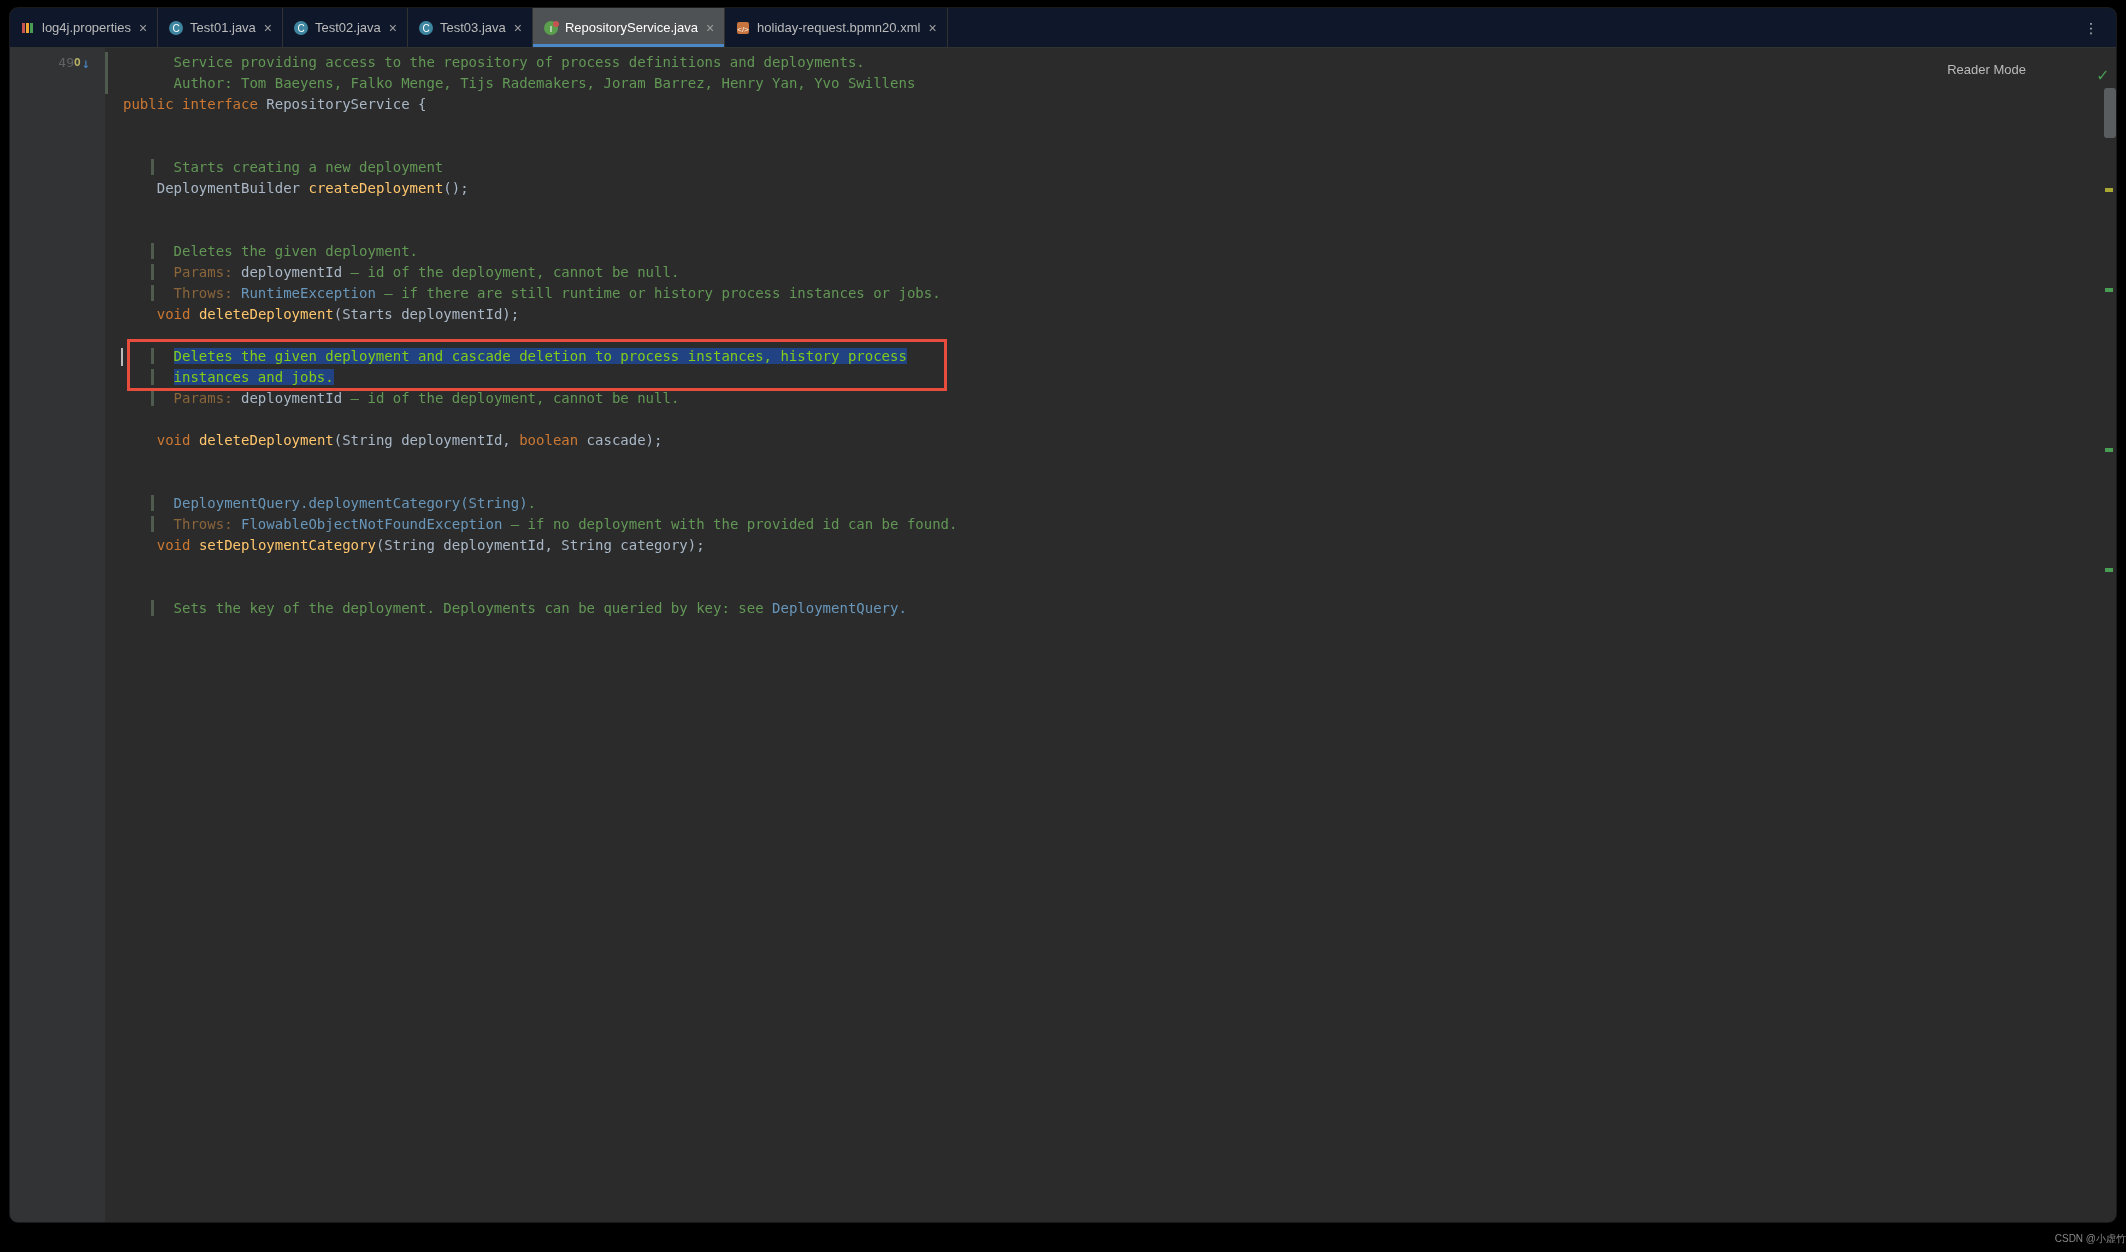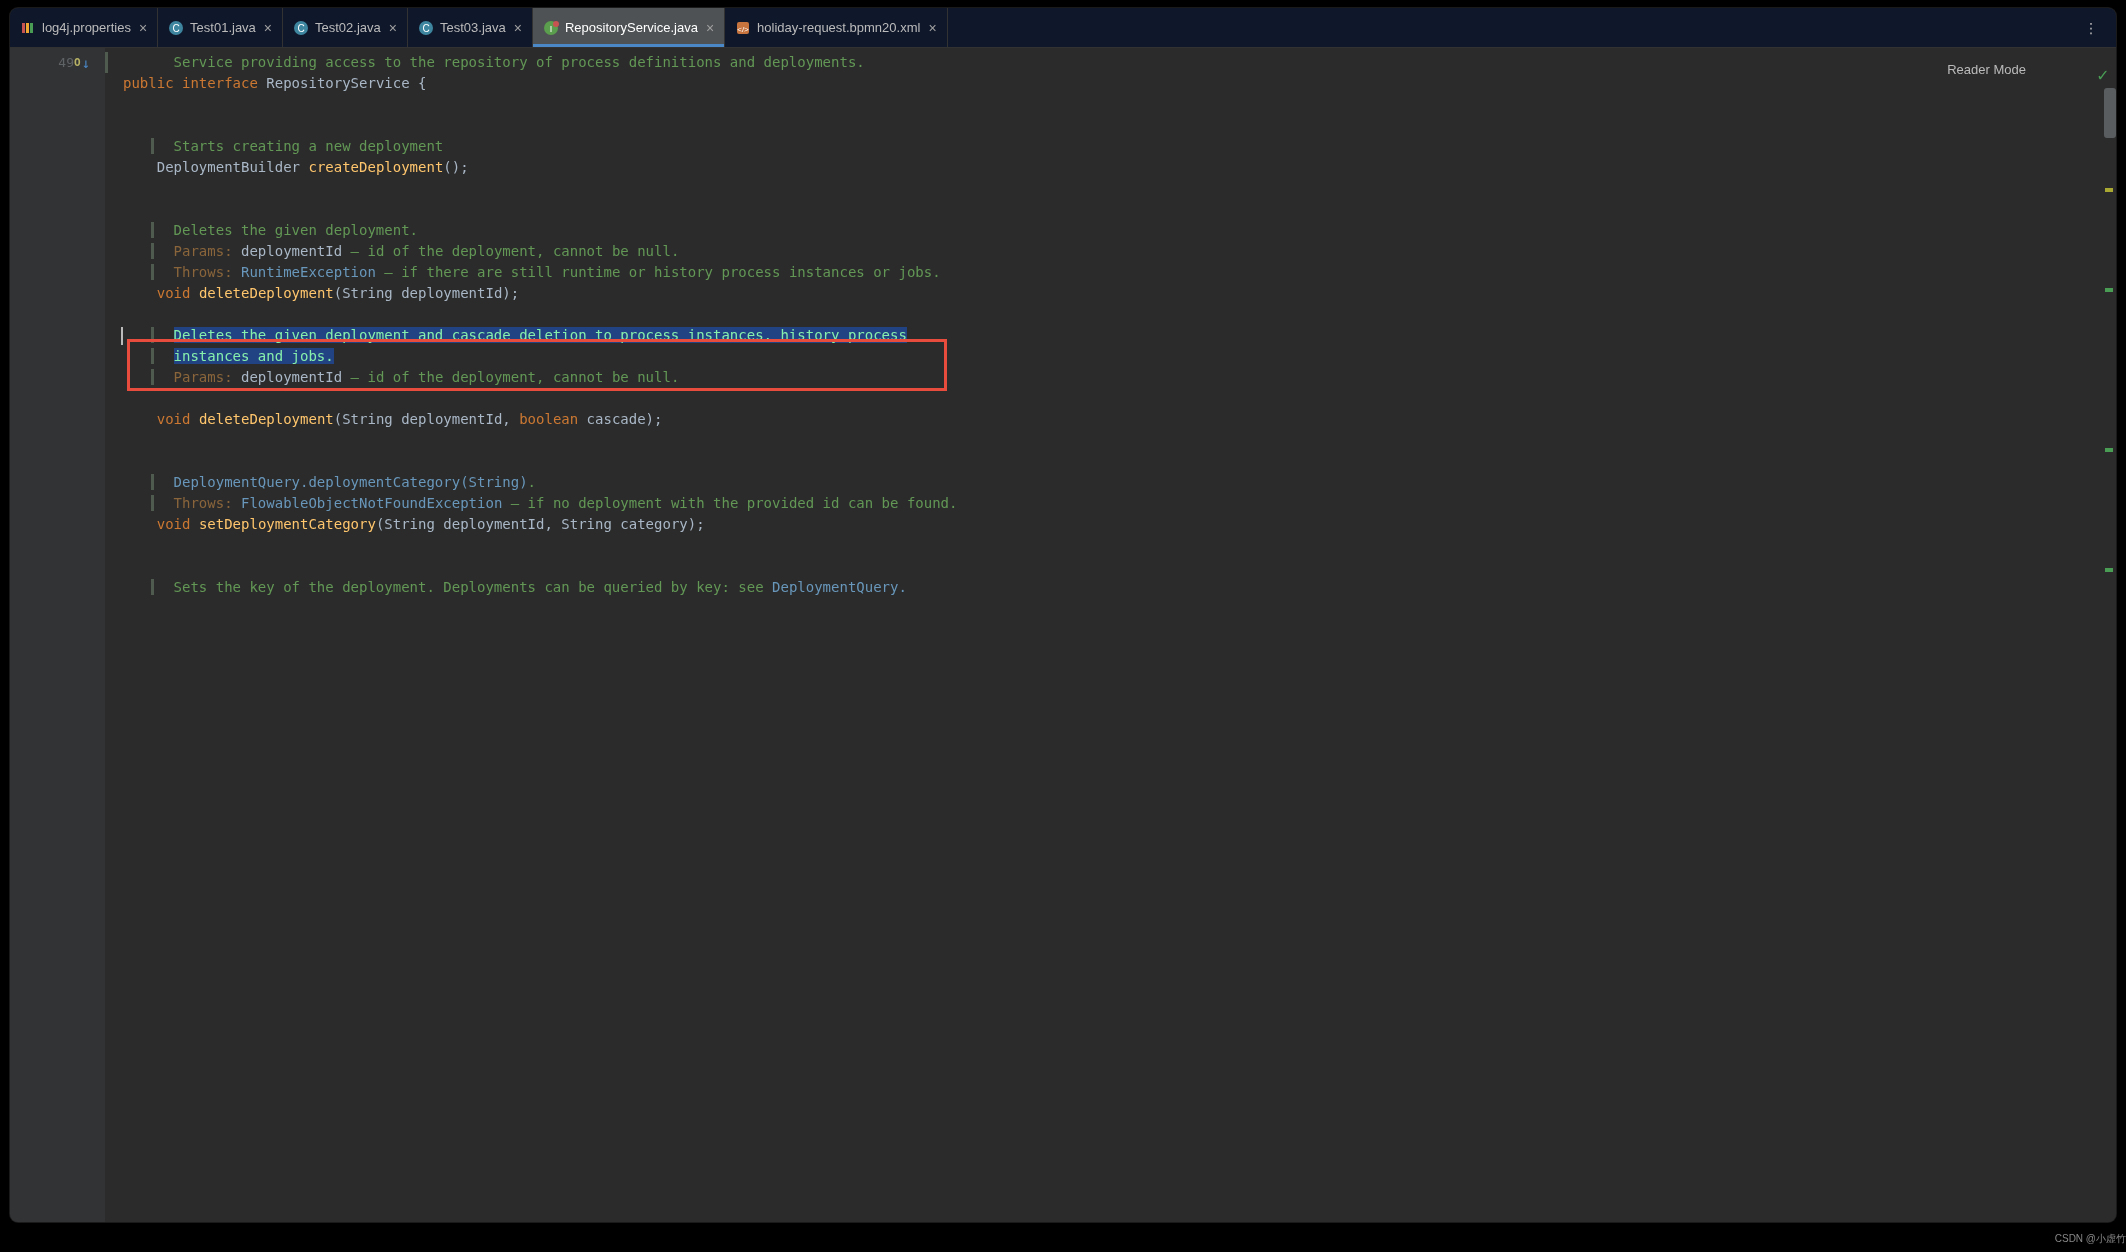--- a/index.html
+++ b/index.html
@@ -124,21 +124,21 @@
 .string-link { color: #6897bb; }
 .param-label { color: #8a653b; }
 .ident { color: #a9b7c6; }
 .red-box {
   position: absolute;
   border: 3px solid #e74c3c;
   pointer-events: none;
 }
 .sel {
   background: #214283;
-  color: #86efac;
+  color: #84cc16;
 }
 .right-strip {
   width: 35px;
   background: #2b2b2b;
   position: relative;
 }
 .right-strip .check {
   position: absolute;
   top: 16px; right: 8px;
   color: #499c54;
@@ -328,31 +328,32 @@
           <span class="ln">79</span>
         </div>
       <div class="gline"></div>
       <div class="gline"></div>
     </div>
 
     <div class="code">
       <div class="reader-mode">Reader Mode</div>
       <div class="code-inner">
         <div class="cline"><span class="doc-bar"></span><span>      </span><span class="doc-text">Service providing access to the repository of process definitions and deployments.</span></div>
+        <div class="cline"><span class="doc-bar"></span><span>      </span><span class="doc-text"><span>Author: </span><span>Tom Baeyens, Falko Menge, Tijs Rademakers, Joram Barrez, Henry Yan, Yvo Swillens</span></span></div>
         <div class="cline"><span class="kw">public</span> <span class="kw">interface</span> <span class="type">RepositoryService</span><span> {</span></div>
         <div class="cline"></div>
         <div class="cline"></div>
         <div class="cline">    <span style="position:relative;"><span class="doc-bar" style="left:-6px;"></span></span><span class="doc-text">  </span><span class="doc-text">Starts creating a new deployment</span></div>
         <div class="cline"><span>    </span><span class="type">DeploymentBuilder</span> <span class="method-decl">createDeployment</span><span>();</span></div>
         <div class="cline"></div>
         <div class="cline"></div>
         <div class="cline">    <span style="position:relative;"><span class="doc-bar" style="left:-6px;"></span></span>  <span class="doc-text">Deletes the given deployment.</span></div>
         <div class="cline">    <span style="position:relative;"><span class="doc-bar" style="left:-6px;"></span></span>  <span class="param-label">Params: </span><span class="ident">deploymentId</span><span class="doc-text"> – id of the deployment, cannot be null.</span></div>
         <div class="cline">    <span style="position:relative;"><span class="doc-bar" style="left:-6px;"></span></span>  <span class="param-label">Throws: </span><span class="string-link">RuntimeException</span><span class="doc-text"> – if there are still runtime or history process instances or jobs.</span></div>
-        <div class="cline"><span>    </span><span class="kw">void</span> <span class="method-decl">deleteDeployment</span><span>(String deploymentId);</span></div>
+        <div class="cline"><span>    </span><span class="kw">void</span> <span class="method-decl">deleteDeployment</span><span>(Starts deploymentId);</span></div>
         <div class="cline"></div>
         <div class="cline"><span class="cursor-caret"></span>    <span style="position:relative;"><span class="doc-bar" style="left:-6px;"></span></span>  <span class="doc-text sel">Deletes the given deployment and cascade deletion to process instances, history process</span></div>
         <div class="cline">    <span style="position:relative;"><span class="doc-bar" style="left:-6px;"></span></span>  <span class="doc-text sel">instances and jobs.</span></div>
         <div class="cline">    <span style="position:relative;"><span class="doc-bar" style="left:-6px;"></span></span>  <span class="param-label">Params: </span><span class="ident">deploymentId</span><span class="doc-text"> – id of the deployment, cannot be null.</span></div>
         <div class="cline"></div>
         <div class="cline"><span>    </span><span class="kw">void</span> <span class="method-decl">deleteDeployment</span><span>(String deploymentId, </span><span class="kw">boolean</span><span> cascade);</span></div>
         <div class="cline"></div>
         <div class="cline"></div>
         <div class="cline">    <span style="position:relative;"><span class="doc-bar" style="left:-6px;"></span></span>  <span class="string-link">DeploymentQuery.deploymentCategory(String)</span><span class="doc-text">.</span></div>
         <div class="cline">    <span style="position:relative;"><span class="doc-bar" style="left:-6px;"></span></span>  <span class="param-label">Throws: </span><span class="string-link">FlowableObjectNotFoundException</span><span class="doc-text"> – if no deployment with the provided id can be found.</span></div>

